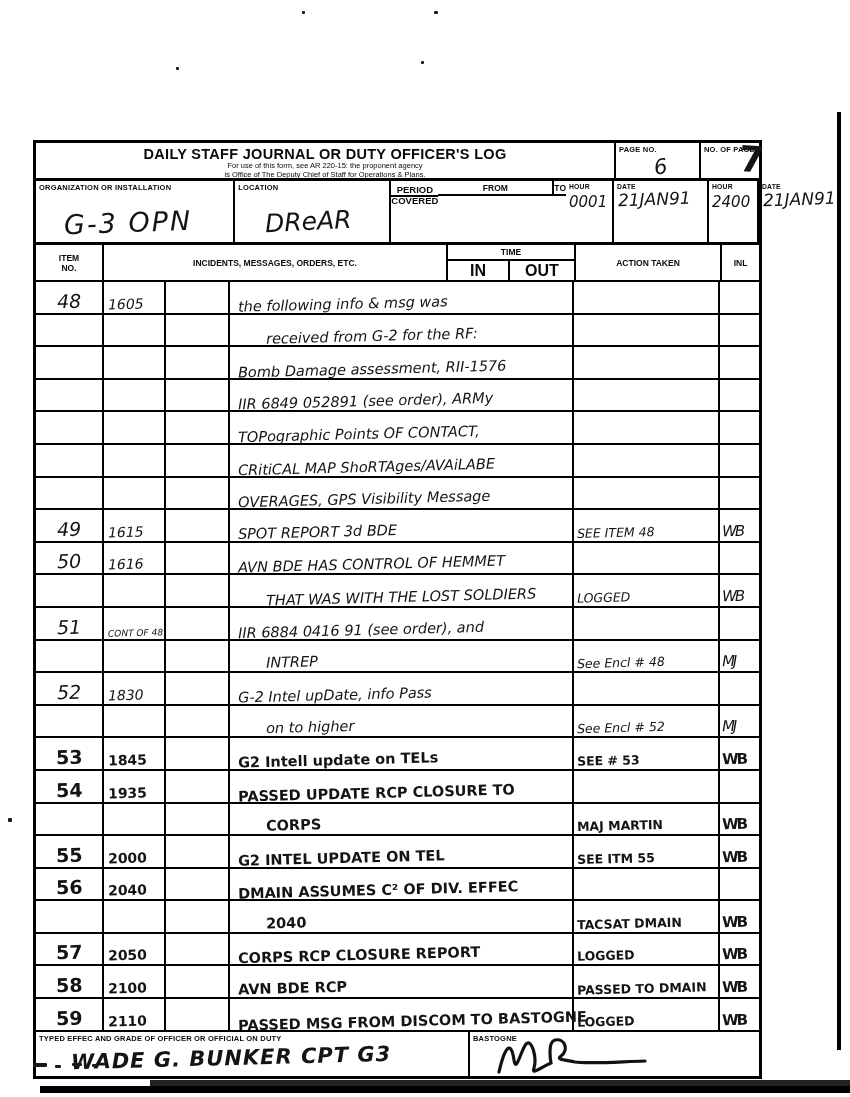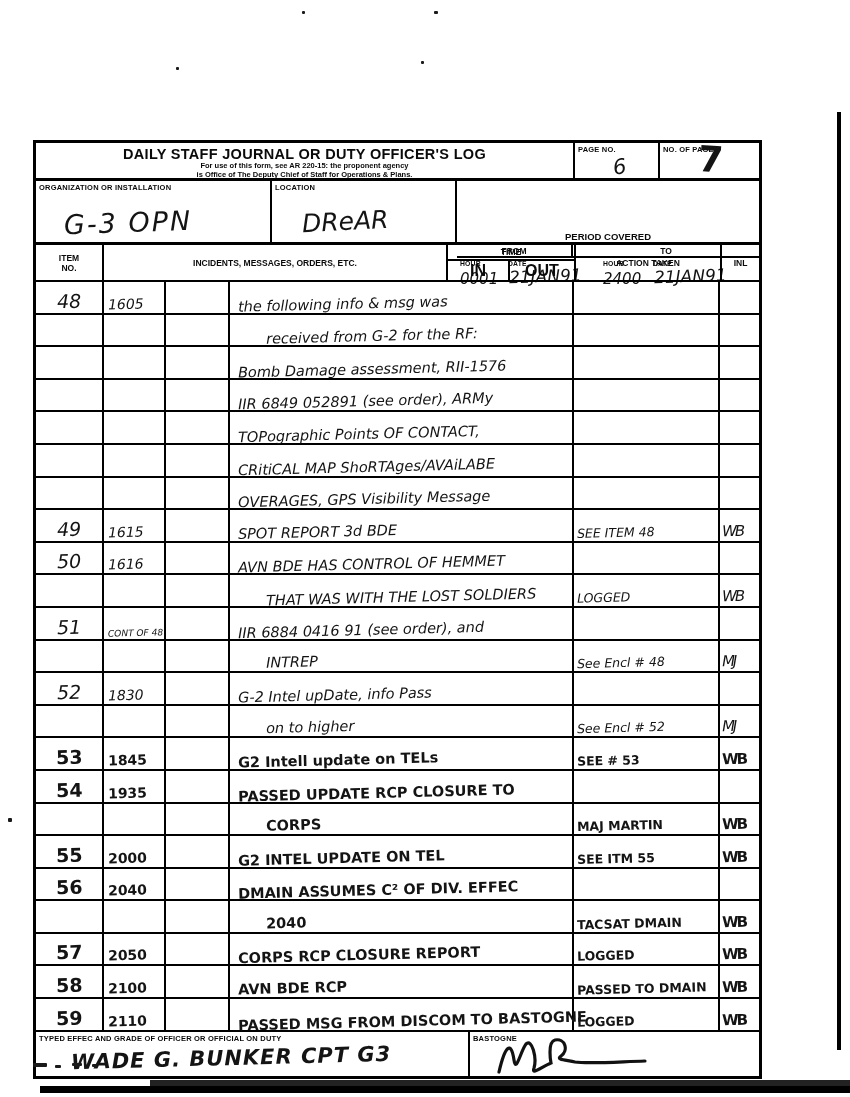--- a/index.html
+++ b/index.html
@@ -10,34 +10,34 @@
   .form{
     position:absolute;left:33px;top:140px;width:729px;height:939px;
     border:3px solid #000;box-sizing:border-box;background:#fff;
   }
   .band{position:absolute;left:0;display:flex;box-sizing:border-box;width:723px;}
   .cellbox{box-sizing:border-box;position:relative;border-right:2px solid #000;}
   .cellbox:last-child{border-right:none;}
   .lbl{font-size:7.5px;font-weight:bold;letter-spacing:.2px;position:absolute;top:2px;left:3px;white-space:nowrap;}
   
   .band-title{top:0;height:38px;border-bottom:3px solid #000;}
-  .t-title{width:539px;text-align:center;padding-top:3px;}
+  .t-title{width:580px;text-align:center;padding-top:3px;}
   .form-title{font-size:14.5px;font-weight:bold;letter-spacing:.3px;}
-  .form-sub{font-size:7.5px;font-weight:bold;line-height:8.5px;}
+  .form-sub{font-size:7.5px;font-weight:normal;line-height:8.5px;}
   .t-pageno{width:85px;}
   .t-pages{flex:1;}
   .hw{font-family:"DejaVu Sans", sans-serif;color:#141414;white-space:nowrap;}
   .pen{font-style:italic;font-weight:500;}
   .hw-pageno{position:absolute;left:38px;top:12px;font-size:21px;transform:rotate(-8deg);}
   .hw-pages{position:absolute;left:38px;top:-4px;font-size:36px;font-weight:bold;transform:rotate(4deg);}
   
   .band-org{top:38px;height:64px;border-bottom:3px solid #000;}
   .o-org{width:236px;text-align:center;}
   .o-loc{width:185px;}
-  .o-period{flex:1;display:flex;flex-direction:column;margin-top:47px;}
+  .o-period{flex:1;display:flex;flex-direction:row;}
   .hw-org{position:absolute;left:28px;top:26px;font-size:27px;letter-spacing:2px;transform:rotate(-2deg);}
   .hw-loc{position:absolute;left:30px;top:26px;font-size:25px;transform:rotate(-3deg);}
   .p-head{height:16px;border-bottom:2px solid #000;text-align:center;font-size:9.5px;font-weight:bold;padding-top:3px;box-sizing:border-box;}
   .p-fromto{display:flex;height:15px;border-bottom:2px solid #000;box-sizing:border-box;}
   .p-fromto .cellbox{text-align:center;font-size:8.5px;font-weight:bold;padding-top:2px;}
   .p-from{width:116px;}
   .p-to{flex:1;}
   .p-vals{display:flex;flex:1;}
   .p-hour1{width:48px;} .p-date1{width:95px;} .p-hour2{width:50px;} .p-date2{flex:1;}
   .p-vals .lbl{font-size:6.8px;}

